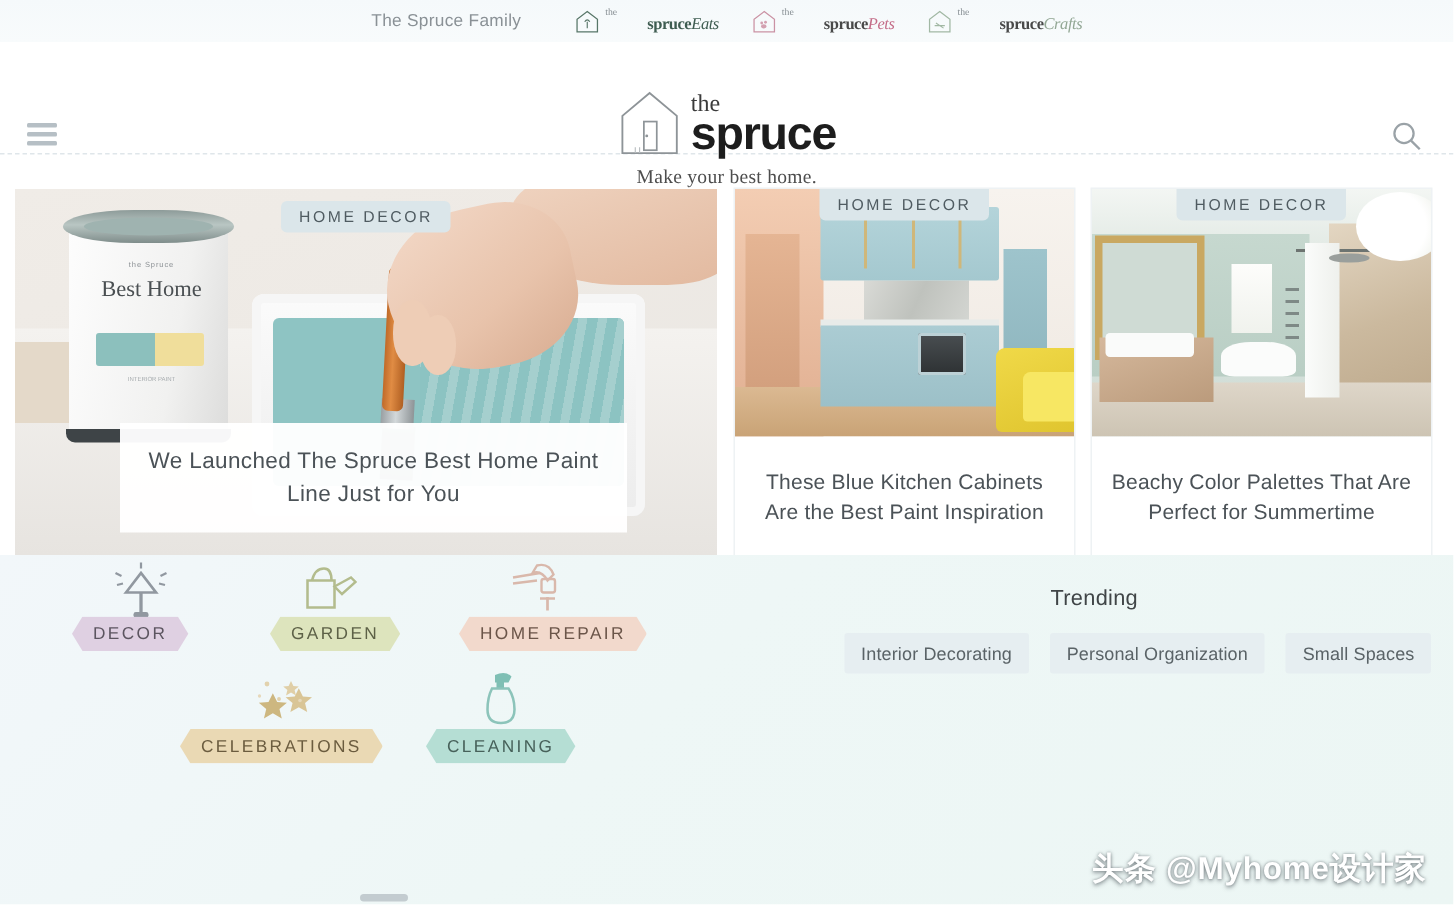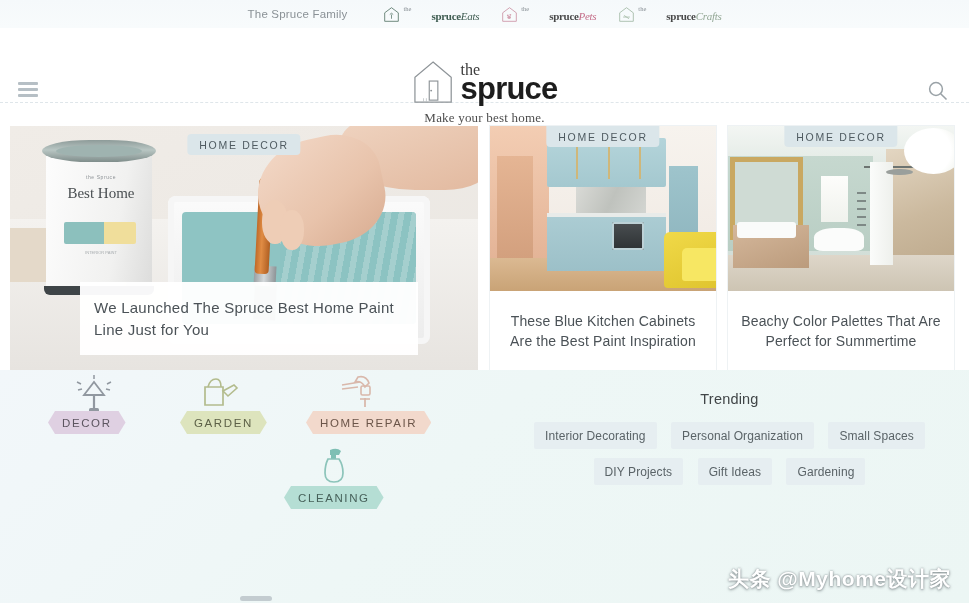--- a/index.html
+++ b/index.html
@@ -79,21 +79,21 @@
     background:#dbe6ea; color:#4f5b61;
     font-size:10.5px; letter-spacing:1.7px; font-weight:400;
     padding:5px 12px 4px; white-space:nowrap;
     border-radius:0 0 4px 4px; z-index:5;
   }
   .hero .badge { top:8px; border-radius:4px; }
 
   .hero-title {
     position:absolute; left:70px; right:60px; bottom:15px;
     background:rgba(255,255,255,.96);
-    padding:15px 14px;
+    text-align:center; padding:15px 14px;
     font-size:15px; line-height:1.42; color:#4b5257;
     letter-spacing:.25px;
     z-index:4;
   }
   .small-title {
     flex:1; background:#fff; text-align:center;
     padding:20px 12px 0; font-size:14px; line-height:1.45;
     color:#4b5257; letter-spacing:.15px;
   }
 
@@ -260,21 +260,21 @@
   .ex-item { position:absolute; }
   .ex-icon { position:absolute; width:48px; height:42px; }
 
   .tag {
     display:inline-block;
     background:#e6eef1; color:#5a6367;
     font-size:12px; padding:7px 11px 6px;
     margin:0 5px 9px; border-radius:2px; cursor:pointer;
     letter-spacing:.1px;
   }
-  .tag-row { text-align:center; }
+  .tag-row { text-align:right; }
   .tags-wrap { position:absolute; top:52px; left:10px; right:10px; }
 
   
   .watermark {
     position:absolute; right:18px; bottom:10px;
     font-size:21px; color:#ffffff; font-weight:700;
     letter-spacing:.5px;
     text-shadow:0 0 2px rgba(80,90,95,.55), 0 1px 3px rgba(60,70,75,.5);
     pointer-events:none;
   }
@@ -464,43 +464,50 @@
       <svg class="ex-icon" style="left:30px;top:-42px;" viewBox="0 0 48 42">
         <path d="M22 6 q8 -2 11 6 l-4 4 q-4 -7 -10 -5 z" fill="none" stroke="#d9b8ab" stroke-width="1.6"></path>
         <path d="M6 14 l18 -3 M6 18 l16 -2" stroke="#d9b8ab" stroke-width="1.6"></path>
         <rect x="25" y="15" width="9" height="9" rx="1.5" fill="none" stroke="#d9b8ab" stroke-width="1.6"></rect>
         <line x1="29" y1="27" x2="29" y2="36" stroke="#d9b8ab" stroke-width="1.8"></line>
         <line x1="24" y1="28" x2="34" y2="28" stroke="#d9b8ab" stroke-width="1.6"></line>
       </svg>
       <span class="chip" style="background:#f2d9cc;color:#6b5549;position:relative;">HOME REPAIR</span>
     </div>
 
+    <div class="ex-item" style="left:120px;top:118px;">
+      <svg class="ex-icon" style="left:44px;top:-40px;" viewBox="0 0 48 42">
+        <path d="M14 26 l3.4 7 l7.6 .6 l-5.8 4.8 l1.8 7.4 l-7 -4 l-7 4 l1.8 -7.4 l-5.8 -4.8 l7.6 -.6 z" fill="#cdb780" transform="translate(6,-8) scale(.85)"></path>
+        <path d="M14 26 l3.4 7 l7.6 .6 l-5.8 4.8 l1.8 7.4 l-7 -4 l-7 4 l1.8 -7.4 l-5.8 -4.8 l7.6 -.6 z" fill="#d9c596" transform="translate(24,-10) scale(.8)"></path>
+        <path d="M30 6 l1.6 3.4 l3.6 .3 l-2.8 2.3 l.9 3.6 l-3.3 -2 l-3.3 2 l.9 -3.6 l-2.8 -2.3 l3.6 -.3 z" fill="#e0cfa7"></path>
+        <circle cx="14" cy="8" r="1.6" fill="#e2d2ad"></circle>
+          <circle cx="22" cy="18" r="1.3" fill="#e2d2ad"></circle>
+        <circle cx="9" cy="16" r="1.1" fill="#e6d8ba"></circle>
+          <circle cx="36" cy="19" r="1.2" fill="#e6d8ba"></circle>
+      </svg>
+      <span class="chip" style="background:#ead9b4;color:#6b5c3f;position:relative;">CELEBRATIONS</span>
+    </div>
 
     <div class="ex-item" style="left:284px;top:118px;">
       <svg class="ex-icon" style="left:26px;top:-44px;" viewBox="0 0 48 42">
         <path d="M20 6 q7 -3 11 1 l-2 4 l-9 0 z" fill="#7fbfb4"></path>
         <rect x="21" y="10" width="5" height="5" fill="#7fbfb4"></rect>
         <path d="M18 15 h11 q4 6 4 14 q0 9 -9 9 q-9 0 -9 -9 q0 -8 3 -14 z" fill="none" stroke="#8cc4ba" stroke-width="1.7"></path>
       </svg>
       <span class="chip" style="background:#b5ded4;color:#47615a;position:relative;">CLEANING</span>
     </div>
   </div>
 
   <div class="trending-col">
     <div class="sec-title">Trending</div>
     <div class="tags-wrap">
       <div class="tag-row">
         <span class="tag">Interior Decorating</span>
         <span class="tag">Personal Organization</span>
         <span class="tag">Small Spaces</span>
       </div>
-      <div class="tag-row">
-        <span class="tag">DIY Projects</span>
-        <span class="tag">Gift Ideas</span>
-        <span class="tag">Gardening</span>
-      </div>
     </div>
 
   </div>
 
   <div class="watermark">头条 @Myhome设计家</div>
   <div class="hscroll"></div>
 </div>
 
 </body></html>

